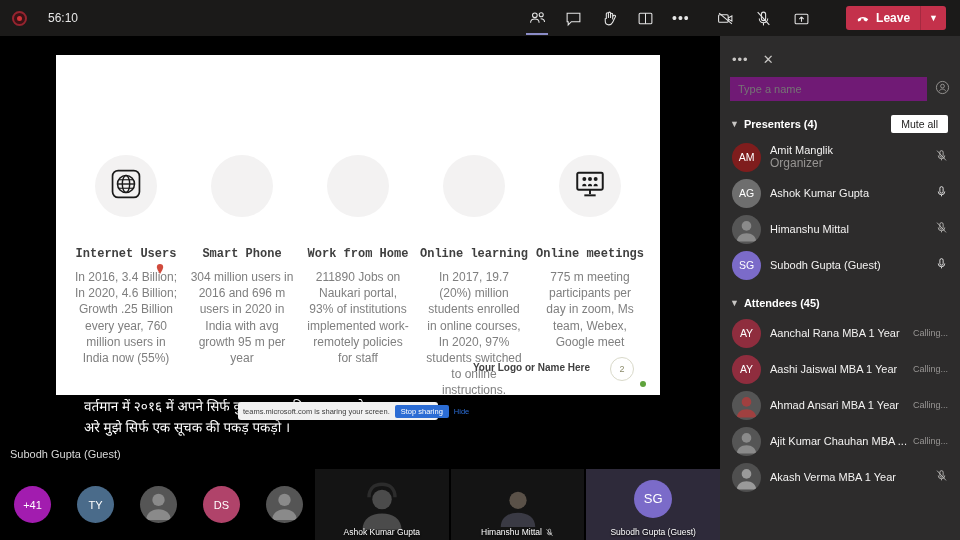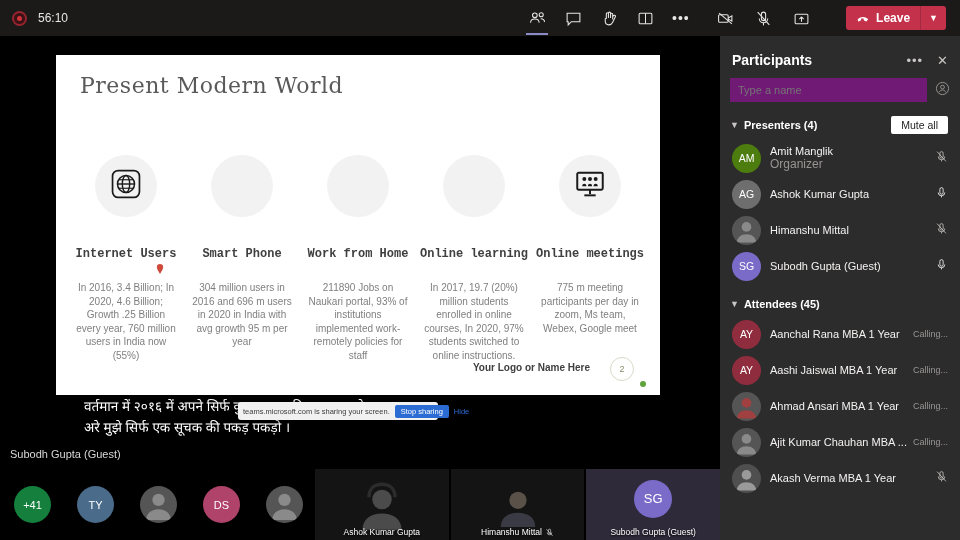--- a/index.html
+++ b/index.html
@@ -4,21 +4,21 @@
 <style>
   * { margin:0; padding:0; box-sizing:border-box; }
   html,body { width:960px; height:540px; overflow:hidden; background:#000; }
   body { font-family:"Liberation Sans", sans-serif; position:relative; }
 
   
   .topbar { position:absolute; left:0; top:0; width:960px; height:36px; background:#1b1a19; display:flex; align-items:center; z-index:30; }
   .rec-wrap { display:flex; align-items:center; margin-left:12px; }
   .rec-dot { width:15px; height:15px; border-radius:50%; border:2px solid #96242f; background:#3a1216; position:relative; }
   .rec-dot::after { content:""; position:absolute; left:3px; top:3px; width:5px; height:5px; border-radius:50%; background:#d13438; }
-  .timer { color:#e6e6e6; font-size:12px; margin-left:11px; }
+  .timer { color:#e6e6e6; font-size:12px; margin-left:21px; }
   .tb-center { position:absolute; left:528px; top:0; height:36px; display:flex; align-items:center; gap:18px; }
   .tb-right { position:absolute; right:150px; top:0; height:36px; display:flex; align-items:center; gap:20px; }
   .tb-icon { width:18px; height:18px; display:flex; align-items:center; justify-content:center; cursor:pointer; position:relative; }
   .tb-icon svg { width:17px; height:17px; }
   .tb-icon.active::after { content:""; position:absolute; left:-2px; right:-2px; bottom:-8px; height:2px; background:#8b8cc7; }
   .dots { color:#e6e6e6; font-size:14px; letter-spacing:1px; cursor:pointer; }
   .leave-btn { position:absolute; right:14px; top:6px; height:24px; background:#c4314b; border-radius:3px; display:flex; align-items:center; cursor:pointer; }
   .leave-main { display:flex; align-items:center; gap:6px; padding:0 10px; color:#fff; font-size:12px; font-weight:bold; }
   .leave-sep { width:1px; height:24px; background:#a52940; }
   .leave-chev { padding:0 8px; color:#fff; font-size:9px; }
@@ -26,21 +26,21 @@
   
   .stage { position:absolute; left:0; top:36px; width:720px; height:504px; background:#000; }
 
   
   .slide { position:absolute; left:56px; top:19px; width:604px; height:340px; background:#fff; }
   .slide-title { font-family:"DejaVu Serif","Liberation Serif",serif; font-size:22px; color:#595959; letter-spacing:0.5px; position:absolute; left:24px; top:18px; }
   .cols { position:absolute; left:12px; top:100px; width:580px; display:flex; }
   .col { width:116px; display:flex; flex-direction:column; align-items:center; text-align:center; }
   .circ { width:62px; height:62px; border-radius:50%; background:#f3f2f2; display:flex; align-items:center; justify-content:center; }
   .col-head { font-family:Liberation Mono, monospace; font-weight:bold; font-size:12px; color:#3f3f3f; margin-top:30px; }
-  .col-body { font-size:10px; line-height:1.35; color:#7f7f7f; margin-top:20px; width:104px; }
+  .col-body { font-size:12px; line-height:1.35; color:#7f7f7f; margin-top:8px; width:104px; }
   .slide-footer { position:absolute; right:70px; bottom:22px; font-size:10px; font-weight:bold; color:#404040; }
   .pagenum { position:absolute; right:26px; bottom:14px; width:24px; height:24px; border-radius:50%; border:1px solid #d9d9c9; color:#8a8a6a; font-size:9px; display:flex; align-items:center; justify-content:center; }
   .green-dot { position:absolute; right:14px; bottom:8px; width:6px; height:6px; border-radius:50%; background:#5fa33c; }
   .pointer { position:absolute; left:100px; top:205px; width:8px; height:10px; }
 
   
   .captions { position:absolute; left:84px; top:360px; width:420px; color:#fff; font-size:13.5px; line-height:21px; text-shadow:0 1px 2px #000; z-index:5; }
   .speaker-label { position:absolute; left:10px; top:412px; color:#d8d8d8; font-size:11px; }
 
   
@@ -149,21 +149,20 @@
       <span>Leave</span>
     </div>
     <div class="leave-sep"></div>
     <div class="leave-chev">▼</div>
   </div>
 </div>
 
 <div class="stage">
 
   <div class="slide">
-    <div class="slide-title">Present Modern World</div>
 
     <div class="cols">
       <div class="col">
         <div class="circ">
           <span>
             <svg viewBox="0 0 24 24" width="34" height="34">
                 <rect x="2.5" y="2.5" width="19" height="19" rx="4" fill="none" stroke="#1a1a1a" stroke-width="1.2"></rect>
                 <circle cx="12" cy="12" r="6" fill="none" stroke="#1a1a1a" stroke-width="1.1"></circle>
                 <ellipse cx="12" cy="12" rx="2.6" ry="6" fill="none" stroke="#1a1a1a" stroke-width="1"></ellipse>
                 <line x1="6" y1="12" x2="18" y2="12" stroke="#1a1a1a" stroke-width="1"></line>
@@ -235,21 +234,21 @@
     <div>अरे मुझे सिर्फ एक सूचक की पकड़ पकड़ो ।</div>
   </div>
   <div class="speaker-label">Subodh Gupta (Guest)</div>
 
   <div class="banner">
     <span class="banner-text">teams.microsoft.com is sharing your screen.</span>
     <span class="stop-btn">Stop sharing</span>
     <span class="hide-link">Hide</span>
   </div>
 
-  <div class="strip-avatar" style="left:14px; background:#15803d;text-align:center;">+41</div>
+  <div class="strip-avatar" style="left:14px; background:#a21caf;text-align:center;">+41</div>
   <div class="strip-avatar" style="left:77px; background:#4a6b8a;">TY</div>
   <div class="strip-avatar" style="left:140px; background:#555;">
     <svg class="sil" viewBox="0 0 24 24" width="37" height="37">
         <circle cx="12" cy="9" r="4" fill="#8a8a8a"></circle>
         <path d="M4 22c0-4.4 3.6-7 8-7s8 2.6 8 7" fill="#8a8a8a"></path>
       </svg>
   </div>
   <div class="strip-avatar" style="left:203px; background:#b0436a;">DS</div>
   <div class="strip-avatar" style="left:266px; background:#555;">
     <svg class="sil" viewBox="0 0 24 24" width="37" height="37">
@@ -287,21 +286,20 @@
     </div>
     <div class="tile sg-tile">
       <span class="sg-circle">SG</span>
       <span class="tile-name">Subodh Gupta (Guest)</span>
     </div>
   </div>
 </div>
 
 <div class="panel">
   <div class="panel-head">
-    <span class="panel-title">Participants</span>
     <span class="panel-dots">•••</span>
     <span class="panel-close">✕</span>
   </div>
 
   <div class="search-row">
     <input class="search-box" placeholder="Type a name" style="">
     <span>
       <svg viewBox="0 0 16 16" width="15" height="15">
           <circle cx="8" cy="8" r="6.5" fill="none" stroke="#979593"></circle>
           <circle cx="8" cy="6.5" r="2" fill="none" stroke="#979593"></circle>
@@ -310,21 +308,21 @@
     </span>
   </div>
 
   <div class="sec-head">
     <span class="sec-chev">▼</span>
     <span class="sec-label">Presenters (4)</span>
     <button class="mute-all">Mute all</button>
   </div>
 
   <div class="p-row">
-    <span class="p-av" style="background:#4d7c0f;">AM</span>
+    <span class="p-av" style="background:#7f1d1d;">AM</span>
     <span class="p-texts">
       <div class="p-name">Amit Manglik</div>
       <div class="p-sub">Organizer</div>
     </span>
     <span class="p-mic">
       <svg viewBox="0 0 16 16" width="13" height="13">
           <rect x="6" y="2" width="4" height="8" rx="2" fill="none" stroke="#c8c6c4"></rect>
           <path d="M4 8a4 4 0 0 0 8 0" fill="none" stroke="#c8c6c4"></path>
           <line x1="8" y1="12" x2="8" y2="14" stroke="#c8c6c4"></line>
           <line x1="2.5" y1="2" x2="13.5" y2="14" stroke="#c8c6c4"></line>

